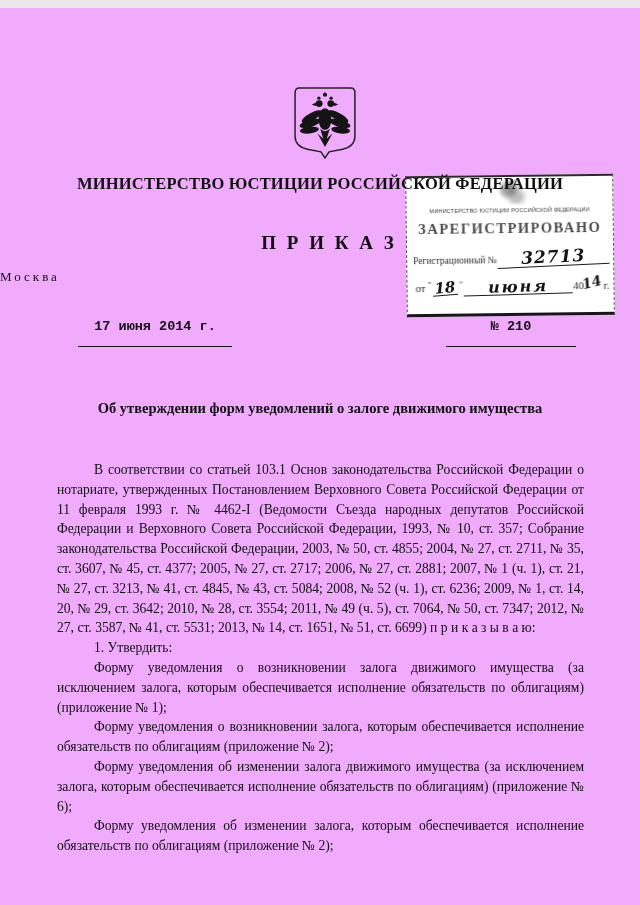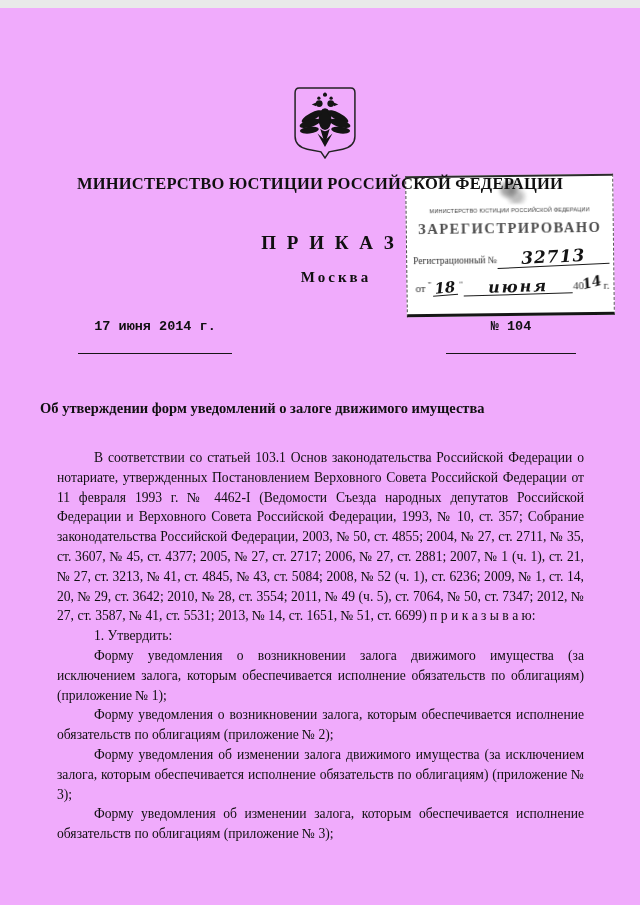--- a/index.html
+++ b/index.html
@@ -13,22 +13,22 @@
   
   .ministry{
     position:absolute;top:166px;left:0;width:100%;text-align:center;z-index:3;
     font-weight:bold;font-size:16.5px;line-height:19px;letter-spacing:.2px;
   }
   .doc-type{
     position:absolute;top:224px;left:0;width:62%;text-align:right;z-index:3;
     font-weight:bold;font-size:19px;letter-spacing:3px;
   }
   .city{
-    position:absolute;top:261px;left:0;width:58%;text-align:right;z-index:3;
-    font-weight:bold;font-size:15px;letter-spacing:3px;
+    position:absolute;top:261px;left:0;width:58%;text-align:left;z-index:3;
+    font-weight:normal;font-size:13px;letter-spacing:3px;
   }
   
   .stamp{
     position:absolute;left:406px;top:167px;width:206px;height:136px;z-index:1;
     transform:rotate(-0.7deg);
     border-top:2px solid #2b2b2b;border-bottom:3px solid #161616;
     border-left:1px dashed #4a4a4a;border-right:1px dashed #5a5a5a;
     background:#fff;
   }
   .stamp-smudge{
@@ -82,32 +82,32 @@
   .stamp-year{white-space:nowrap;padding-bottom:2px;filter:blur(.2px);}
   .stamp-year2{
     display:inline-block;font-size:14px;margin:0 -7px 0 -1px;
     transform:rotate(-14deg) translateY(-2px);filter:none;
   }
   .stamp-g{margin-left:8px;}
   
   .doc-date,.doc-number{
     position:absolute;top:311px;text-align:center;z-index:2;
     font-family:"Liberation Mono", monospace;font-size:13.5px;font-weight:bold;
-    border-bottom:1.6px solid #161616;padding-bottom:19px;
+    border-bottom:1.6px solid #161616;padding-bottom:12px;
   }
   .doc-date{left:78px;width:154px;}
   .doc-number{left:446px;width:130px;}
   
   .doc-title{
-    position:absolute;top:391px;left:40px;width:560px;text-align:left;z-index:2;
+    position:absolute;top:391px;left:40px;width:560px;text-align:center;z-index:2;
     font-weight:bold;font-size:14.5px;line-height:18px;
   }
   
   .body-text{
-    position:absolute;top:440px;left:57px;width:527px;z-index:2;
+    position:absolute;top:452px;left:57px;width:527px;z-index:2;
     font-size:13.6px;line-height:19.8px;text-align:justify;
   }
   .body-text p{margin:0;text-indent:37px;}
 </style>
 </head>
 <body>
 
 <div class="page">
 
   <div class="emblem">
@@ -154,26 +154,26 @@
       <span class="stamp-from">от</span>
       <span class="stamp-quote">"</span>
       <span class="stamp-day hw">18</span>
       <span class="stamp-quote">"</span>
       <span class="stamp-month hw">июня</span>
       <span class="stamp-year"><span>40</span><span class="stamp-year2 hw">14</span><span class="stamp-g">г.</span></span>
     </div>
   </div>
 
   <div class="doc-date">17 июня 2014 г.</div>
-  <div class="doc-number">№ 104</div>
+  <div class="doc-number">№ 210</div>
 
   <div class="doc-title">Об утверждении форм уведомлений о залоге движимого имущества</div>
 
   <div class="body-text">
     <p>В соответствии со статьей 103.1 Основ законодательства Российской Федерации о нотариате, утвержденных Постановлением Верховного Совета Российской Федерации от 11 февраля 1993 г. № 4462-I (Ведомости Съезда народных депутатов Российской Федерации и Верховного Совета Российской Федерации, 1993, № 10, ст. 357; Собрание законодательства Российской Федерации, 2003, № 50, ст. 4855; 2004, № 27, ст. 2711, № 35, ст. 3607, № 45, ст. 4377; 2005, № 27, ст. 2717; 2006, № 27, ст. 2881; 2007, № 1 (ч. 1), ст. 21, № 27, ст. 3213, № 41, ст. 4845, № 43, ст. 5084; 2008, № 52 (ч. 1), ст. 6236; 2009, № 1, ст. 14, 20, № 29, ст. 3642; 2010, № 28, ст. 3554; 2011, № 49 (ч. 5), ст. 7064, № 50, ст. 7347; 2012, № 27, ст. 3587, № 41, ст. 5531; 2013, № 14, ст. 1651, № 51, ст. 6699) п р и к а з ы в а ю:</p>
     <p>1. Утвердить:</p>
     <p>Форму уведомления о возникновении залога движимого имущества (за исключением залога, которым обеспечивается исполнение обязательств по облигациям) (приложение № 1);</p>
     <p>Форму уведомления о возникновении залога, которым обеспечивается исполнение обязательств по облигациям (приложение № 2);</p>
-    <p>Форму уведомления об изменении залога движимого имущества (за исключением залога, которым обеспечивается исполнение обязательств по облигациям) (приложение № 3);</p>
-    <p>Форму уведомления об изменении залога, которым обеспечивается исполнение обязательств по облигациям (приложение № 3);</p>
+    <p>Форму уведомления об изменении залога движимого имущества (за исключением залога, которым обеспечивается исполнение обязательств по облигациям) (приложение № 6);</p>
+    <p>Форму уведомления об изменении залога, которым обеспечивается исполнение обязательств по облигациям (приложение № 2);</p>
   </div>
 
 </div>
 
 </body></html>

